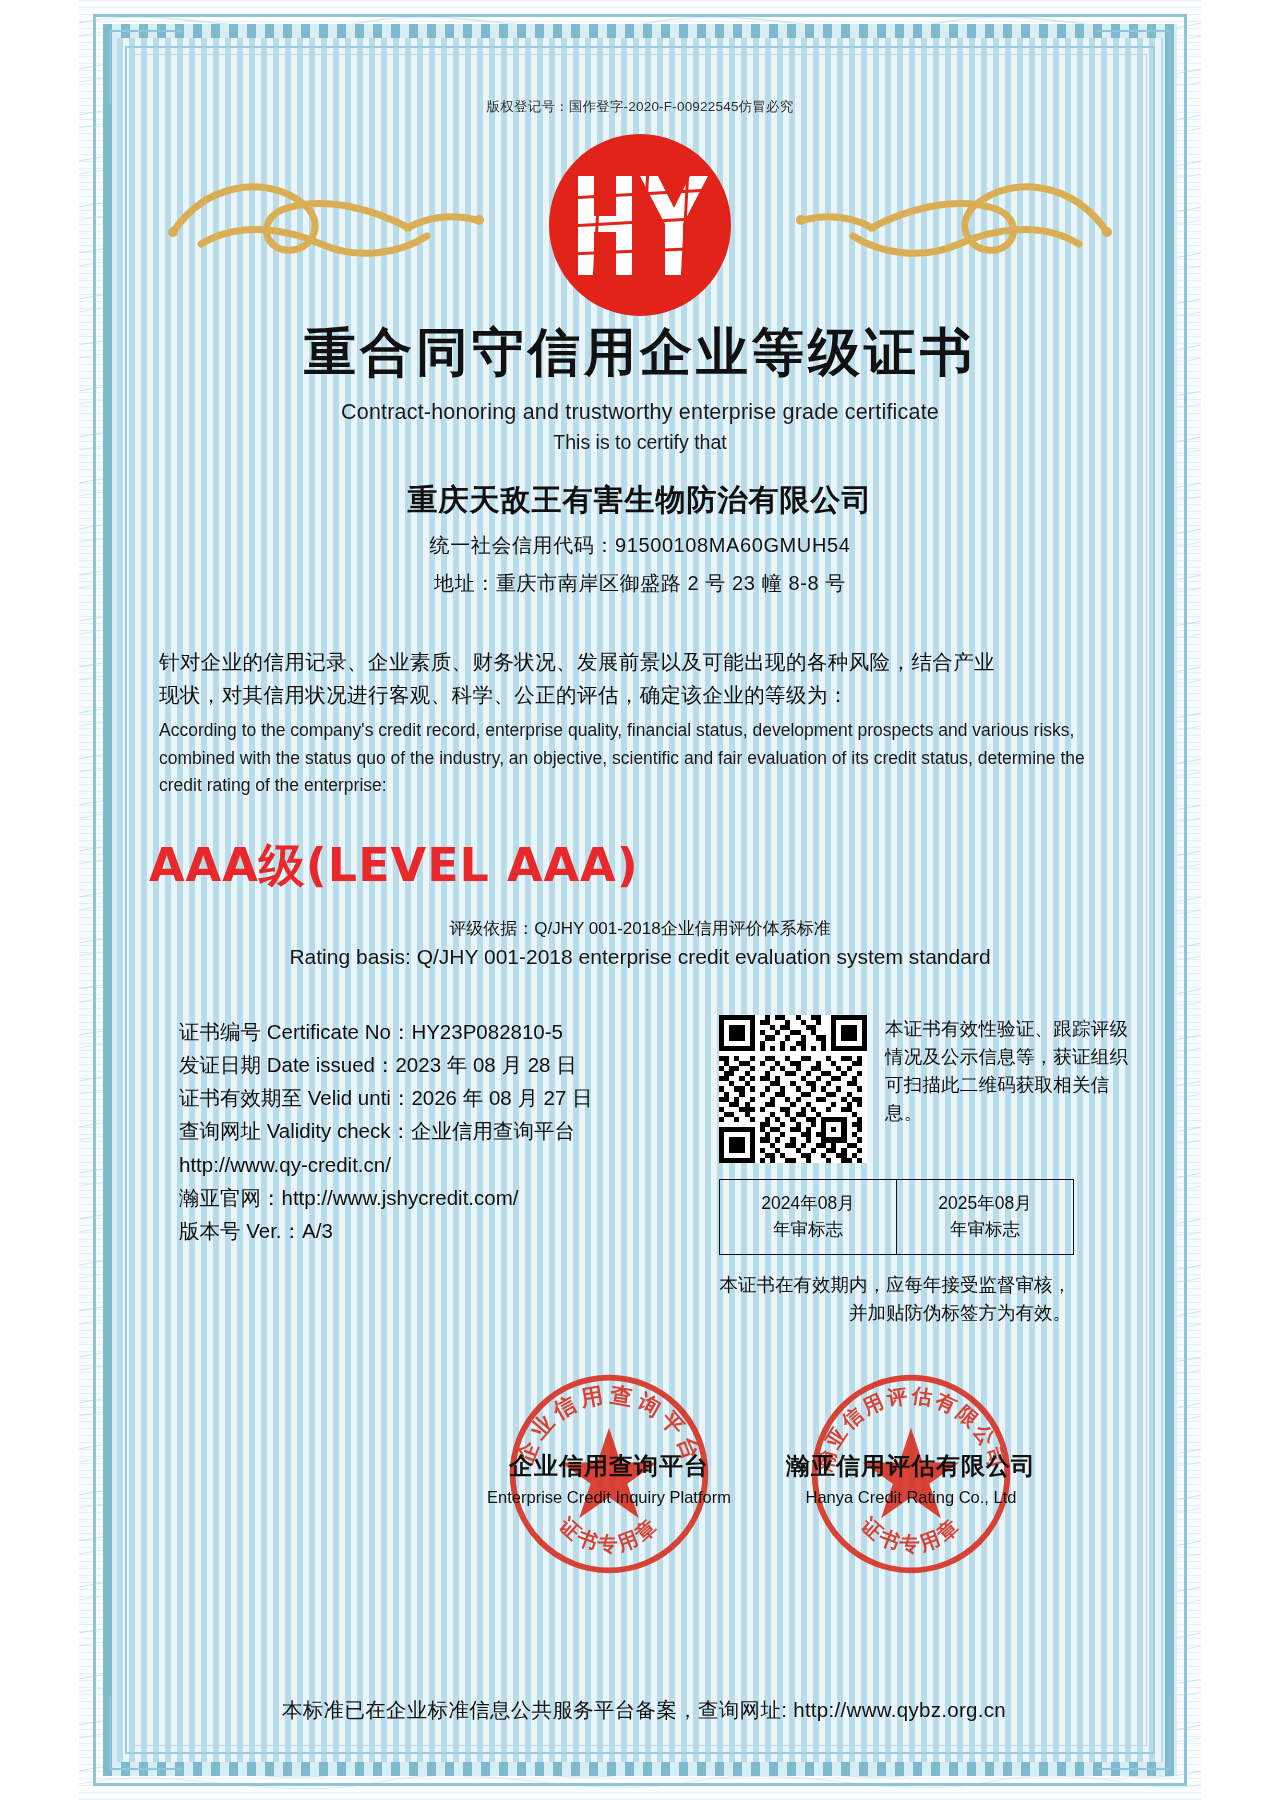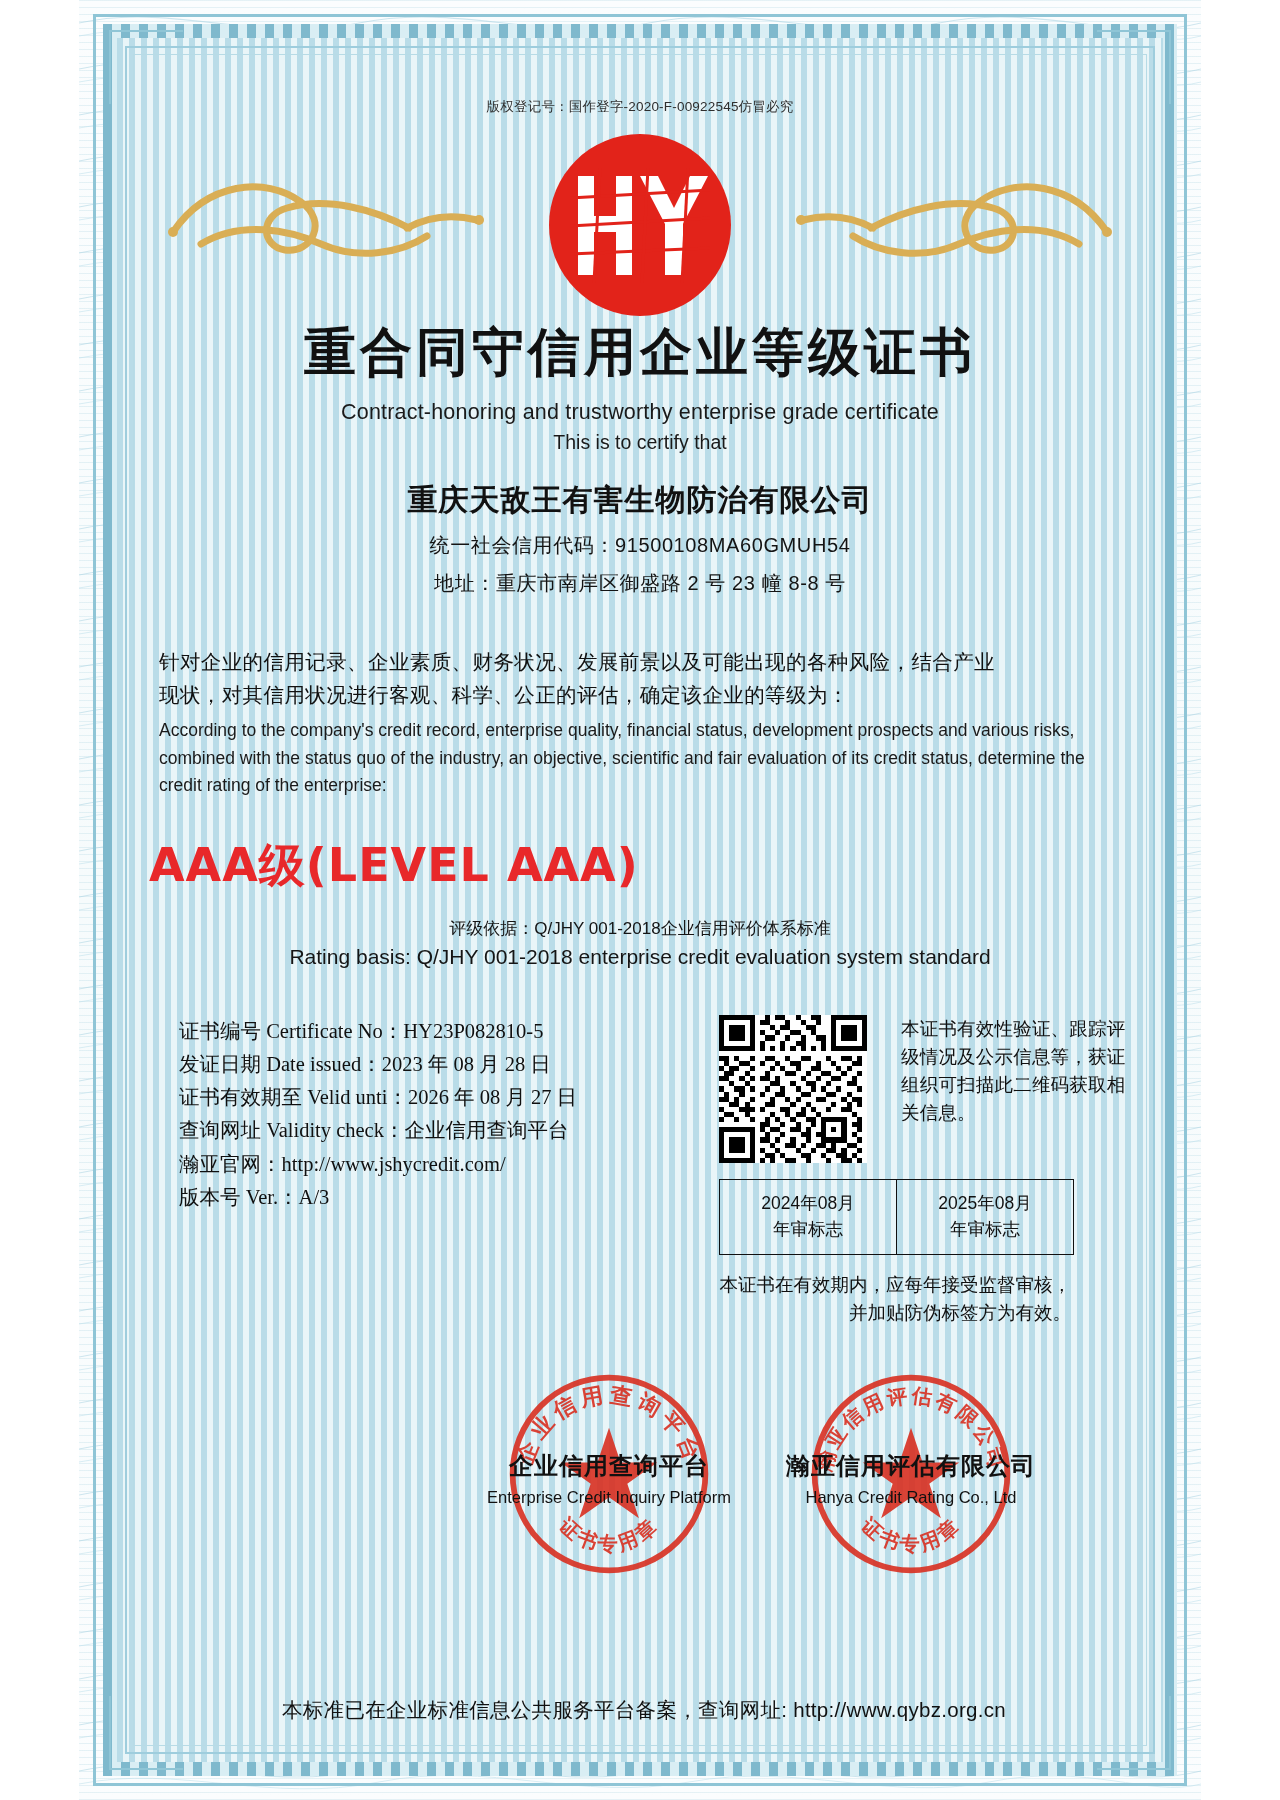--- a/index.html
+++ b/index.html
@@ -218,21 +218,20 @@
   
   .details-row {
     display: flex;
     margin-top: 46px;
     align-items: flex-start;
   }
   .details-left {
     width: 560px;
     padding-left: 30px;
     box-sizing: border-box;
-    font-family: Liberation Serif, serif;
   }
   .detail-line {
     font-size: 20.5px;
     color: #101010;
     line-height: 1.62;
     white-space: nowrap;
   }
 
   .details-right {
     flex: 1;
@@ -247,21 +246,20 @@
     background: #fff;
     padding: 0;
   }
   .qr svg { display: block; }
   .qr-note {
     margin-left: 18px;
     font-size: 18.5px;
     line-height: 1.52;
     color: #101010;
     letter-spacing: .2px;
-    padding-left: 16px;
   }
   .stamp-boxes {
     display: flex;
     margin-top: 16px;
     gap: 0;
   }
   .stamp-box {
     width: 176px;
     height: 74px;
     border: 1.5px solid #111;
@@ -425,20 +423,21 @@
     <div class="rating-basis-cn">评级依据：Q/JHY 001-2018企业信用评价体系标准</div>
     <div class="rating-basis-en">Rating basis: Q/JHY 001-2018 enterprise credit evaluation system standard</div>
 
     <div class="details-row">
 
       <div class="details-left">
         <div class="detail-line">证书编号 Certificate No：HY23P082810-5</div>
         <div class="detail-line">发证日期 Date issued：2023 年 08 月 28 日</div>
         <div class="detail-line">证书有效期至 Velid unti：2026 年 08 月 27 日</div>
         <div class="detail-line">查询网址 Validity check：企业信用查询平台</div>
+        <div class="detail-line">http://www.qy-credit.cn/</div>
         <div class="detail-line">瀚亚官网：http://www.jshycredit.com/</div>
         <div class="detail-line">版本号 Ver.：A/3</div>
       </div>
 
       <div class="details-right">
         <div class="qr-row">
           <div class="qr">
             <svg viewBox="0 0 29 29" width="148" height="148" shape-rendering="crispEdges">
               <rect width="29" height="29" fill="#ffffff"></rect>
               <g fill="#000000">

